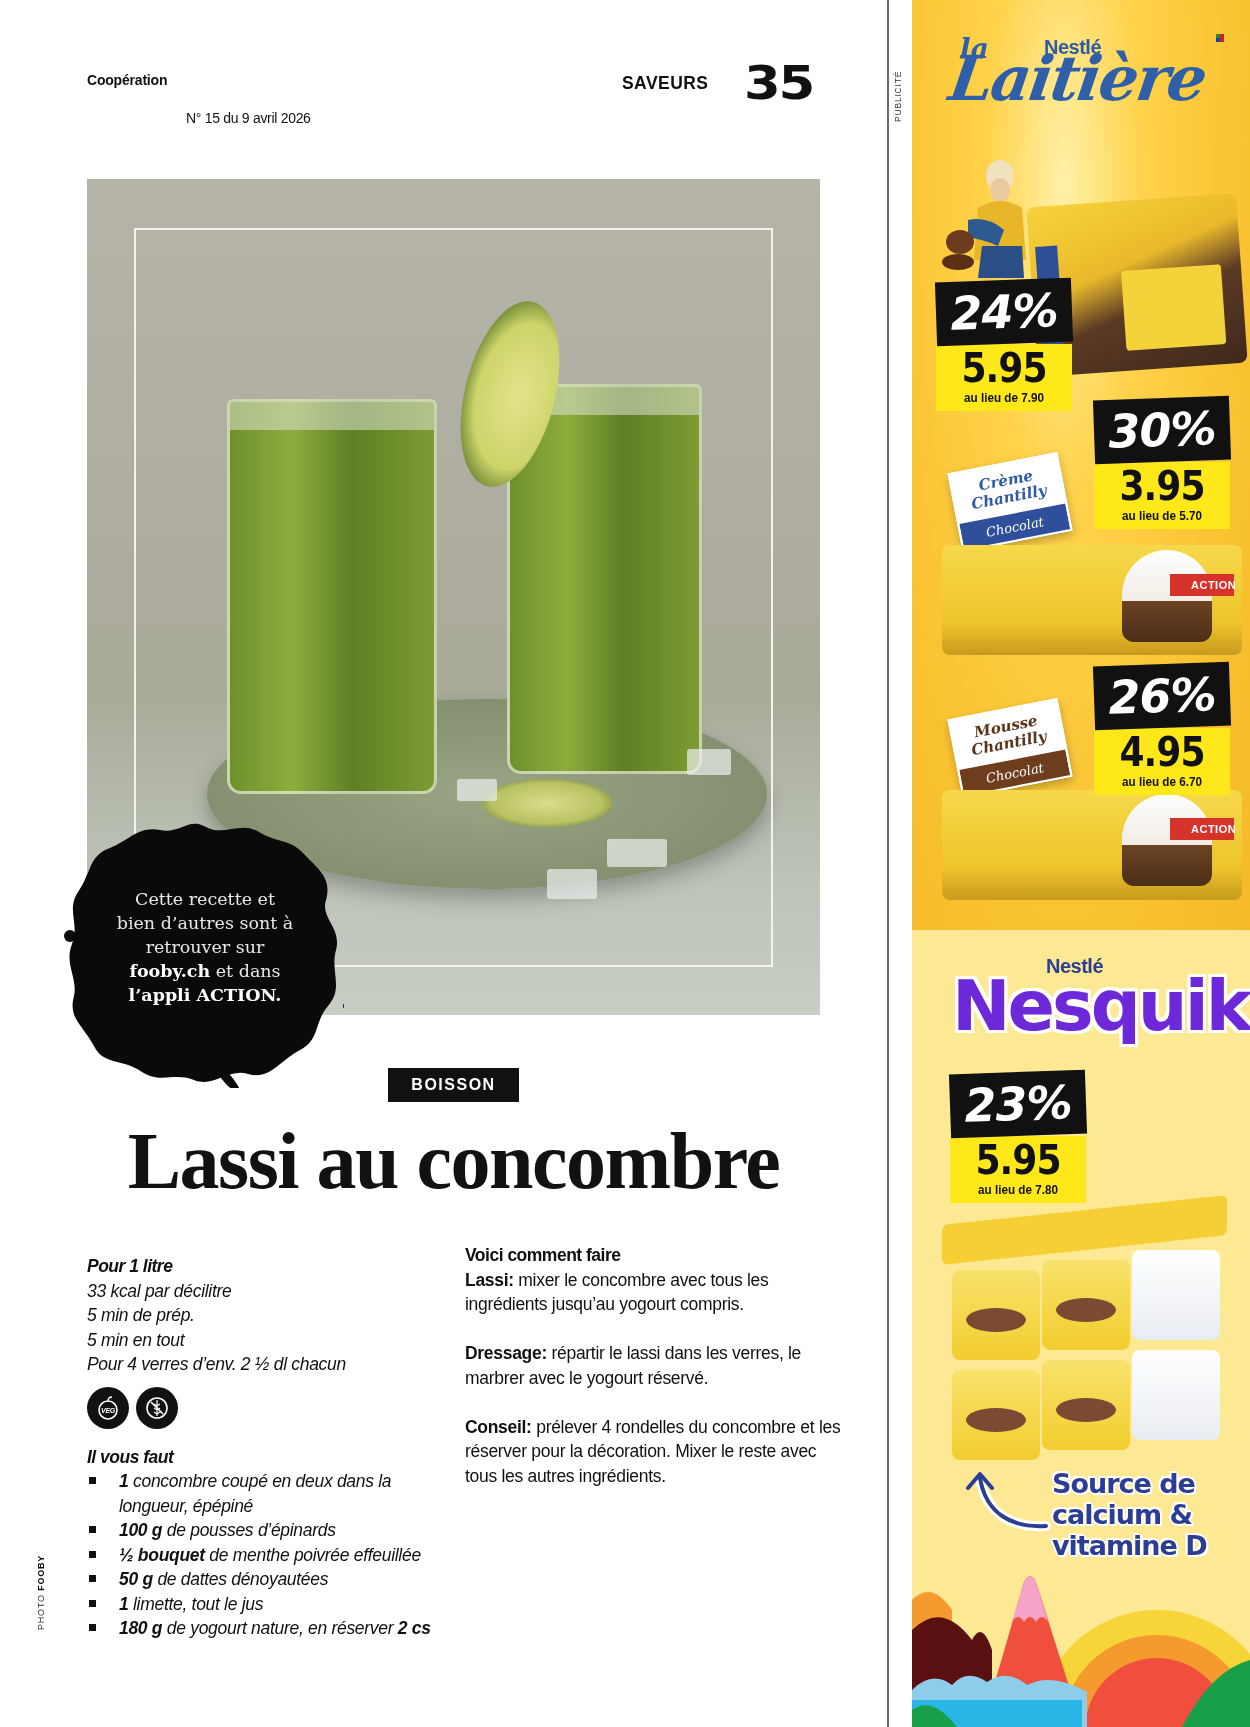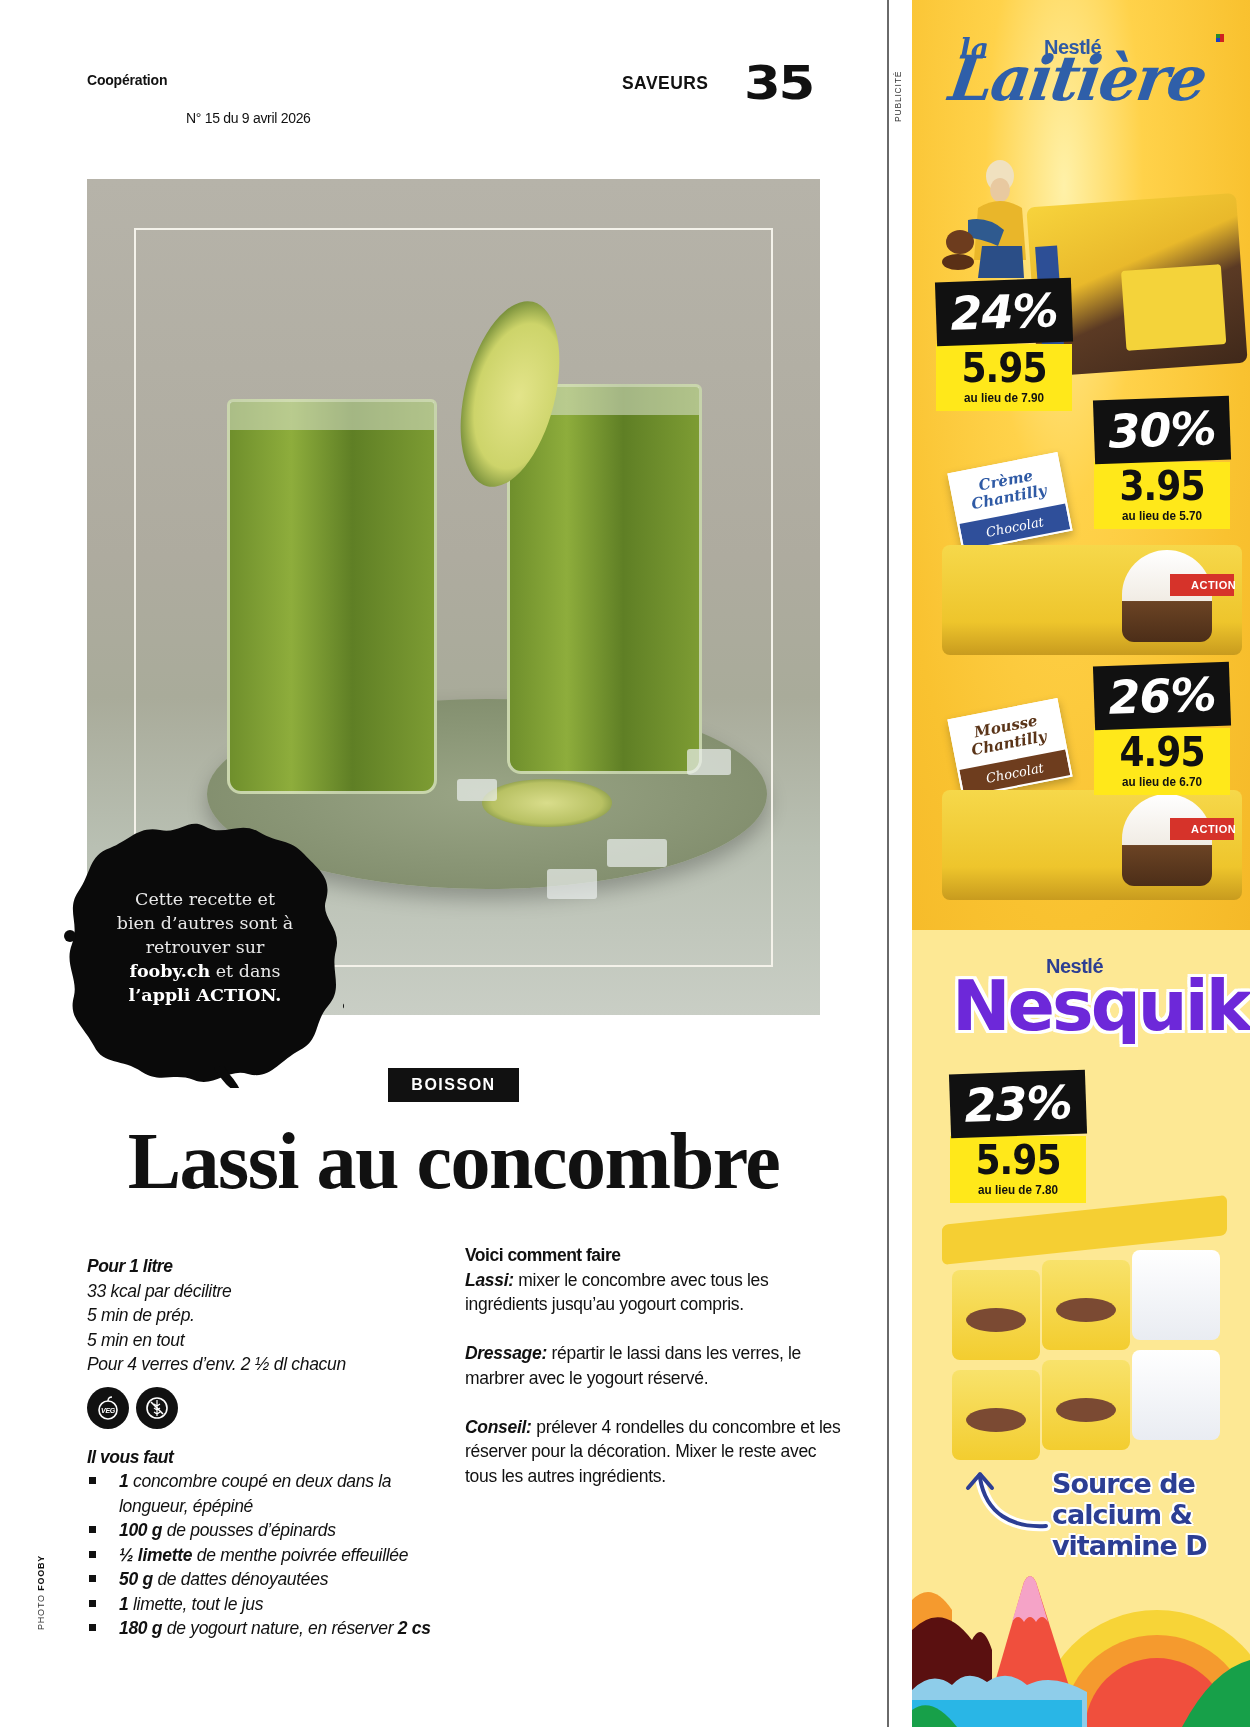--- a/index.html
+++ b/index.html
@@ -43,21 +43,21 @@
   .col h3 { font-size: 17.5px; font-weight: 900; letter-spacing: -0.5px; }
   .col p { margin: 0; }
   .diet-icons { display: flex; gap: 7px; margin: 10px 0 16px 0; }
   .diet { width: 42px; height: 42px; border-radius: 50%; background: #111; display: flex; align-items: center; justify-content: center; }
   .diet svg { width: 28px; height: 28px; }
   .ing { list-style: none; }
   .ing li { position: relative; padding-left: 32px; }
   .ing li::before { content: ""; position: absolute; left: 2px; top: 8px; width: 7px; height: 7px; background: #111; }
   .ing b { font-weight: 900; }
   .step { margin-bottom: 24.5px !important; }
-  .step b { font-weight: 900; font-style: italic; }
+  .step b { font-weight: 900; }
 
   .credit { position: absolute; left: 36px; top: 1630px; transform: rotate(-90deg); transform-origin: left top; font-size: 9px; letter-spacing: 0.8px; color: #333; white-space: nowrap; }
   .credit b { font-weight: 900; color: #111; }
 
   .divider { position: absolute; left: 887px; top: 0; width: 2px; height: 1727px; background: #6a6a6a; }
   .pub-label { position: absolute; left: 893px; top: 122px; transform: rotate(-90deg); transform-origin: left top; font-size: 8.5px; letter-spacing: 0.8px; color: #333; }
 
   .ad { position: absolute; left: 912px; top: 0; width: 338px; height: 1727px; overflow: hidden; }
   .ad-top { position: absolute; left: 0; top: 0; width: 338px; height: 930px;
     background: radial-gradient(ellipse at 45% 20%, #fff1a8 0%, #ffd24a 30%, #f9c230 70%, #f5b928 100%); }
@@ -162,21 +162,21 @@
           <circle cx="14" cy="14" r="10" fill="none" stroke="#fff" stroke-width="1.6"></circle>
           <path d="M8 8 L20 20" stroke="#fff" stroke-width="1.6"></path>
           <path d="M14 6 L14 22 M11 10 L14 12 L17 10 M11 14 L14 16 L17 14 M11 18 L14 20 L17 18" stroke="#fff" stroke-width="1.2" fill="none"></path>
         </svg>
     </div>
   </div>
   <h3>Il vous faut</h3>
   <ul class="ing">
     <li><b>1</b><span> concombre coupé en deux dans la longueur, épépiné</span></li>
     <li><b>100 g</b><span> de pousses d’épinards</span></li>
-    <li><b>½ limette</b><span> de menthe poivrée effeuillée</span></li>
+    <li><b>½ bouquet</b><span> de menthe poivrée effeuillée</span></li>
     <li><b>50 g</b><span> de dattes dénoyautées</span></li>
     <li><b>1</b><span> limette, tout le jus</span></li>
     <li><b>180 g</b><span> de yogourt nature, en réserver </span><b>2 cs</b></li>
   </ul>
 </div>
 
 <div class="col col-right">
   <h3>Voici comment faire</h3>
   <p class="step"><b>Lassi:</b><span> mixer le concombre avec tous les ingrédients jusqu’au yogourt compris.</span></p>
   <p class="step"><b>Dressage:</b><span> répartir le lassi dans les verres, le marbrer avec le yogourt réservé.</span></p>

